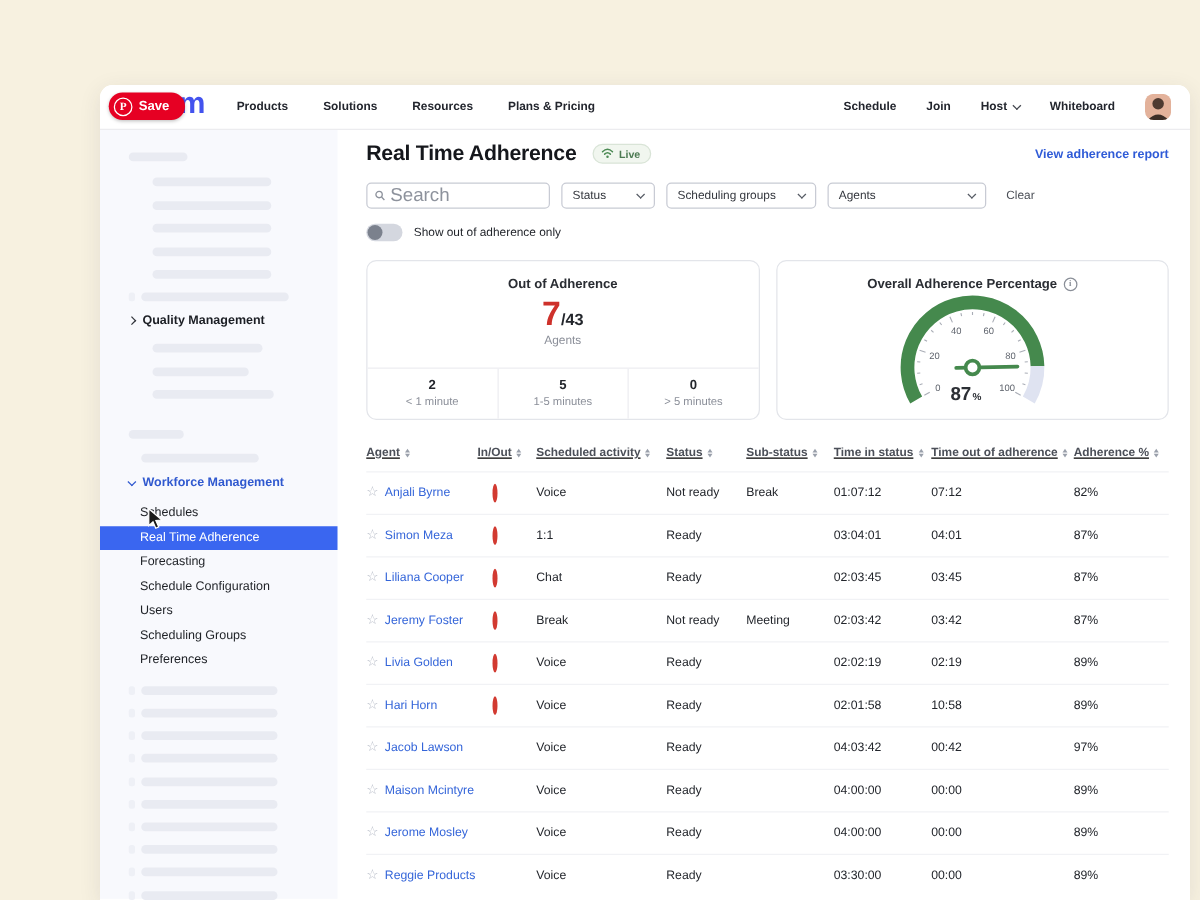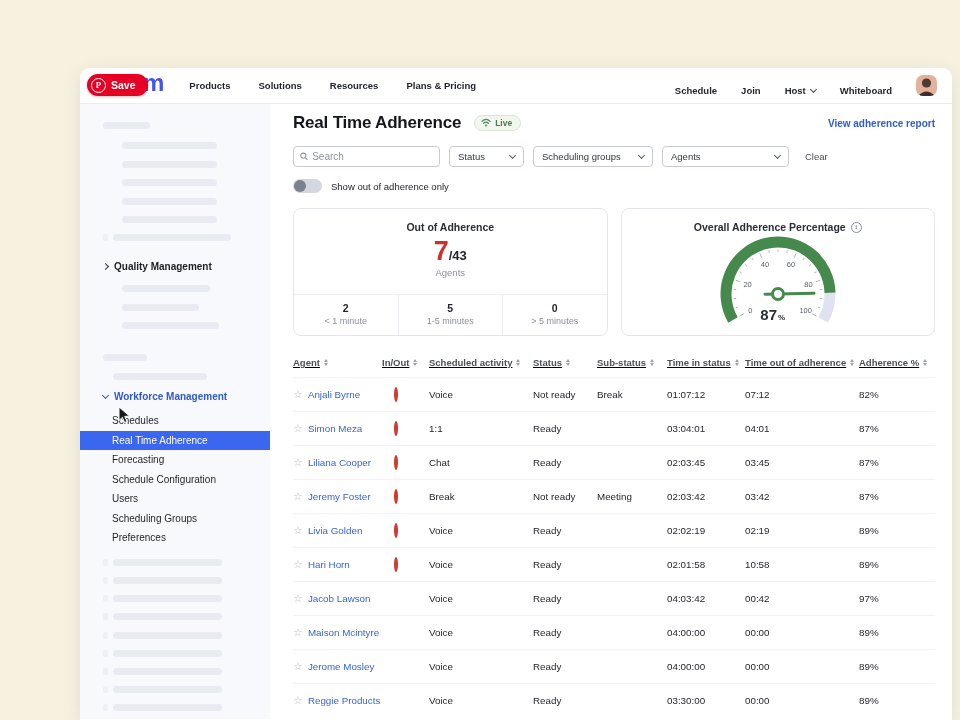--- a/index.html
+++ b/index.html
@@ -12,21 +12,21 @@
   .window {
     position:absolute; left:80px; top:68px; width:872px; height:652px;
     background:#fff; border-radius:10px 10px 0 0;
     box-shadow:0 4px 18px rgba(50,50,70,.10); overflow:hidden;
   }
   
   .navbar { height:36px; display:flex; align-items:center; border-bottom:1px solid #ececef; padding:0 15px 0 63px; background:#fff; }
   .logo { color:#4353ee; font-size:24px; font-weight:700; line-height:26px; margin:-6px 26px 0 0; letter-spacing:-1px; }
   .nav-left { display:flex; gap:28px; }
   .nav-item { font-size:9.5px; font-weight:700; color:#23262e; cursor:default; white-space:nowrap; display:flex; align-items:center; gap:5px; }
-  .nav-right { margin-left:auto; display:flex; gap:24px; align-items:flex-end; }
+  .nav-right { margin-left:auto; display:flex; gap:24px; align-items:center; }
   .cv { width:5px; height:5px; border-right:1.4px solid #43464e; border-bottom:1.4px solid #43464e; transform:rotate(45deg); margin-top:-3px; }
   .avatar { width:21px; height:21px; border-radius:7px; overflow:hidden; display:block; }
   
   .pin-save {
     position:absolute; left:7px; top:6px; height:22px; background:#e60023; border-radius:12px;
     display:flex; align-items:center; gap:5px; padding:0 12px 0 4px; box-shadow:0 1px 3px rgba(0,0,0,.25); z-index:5;
   }
   .pin-badge { width:15px; height:15px; border-radius:50%; border:1.6px solid #fff; color:#fff; font-size:9px; font-weight:700; display:flex; align-items:center; justify-content:center; font-family:"Liberation Serif",serif; }
   .pin-label { color:#fff; font-size:10.5px; font-weight:700; }
   
@@ -48,21 +48,21 @@
   .side-item { height:19.5px; display:flex; align-items:center; padding-left:32px; font-size:10px; font-weight:500; color:#1e2126; cursor:default; }
   .side-item.selected { background:#3a66f0; color:#fff; }
   
   .title-row { display:flex; align-items:center; }
   .page-title { font-size:17px; font-weight:700; color:#15171c; letter-spacing:-.2px; }
   .live-badge { margin-left:13px; display:flex; align-items:flex-start; gap:4px; background:#f1f6ef; border:1px solid #d9e4d7; border-radius:9px; padding:2px 8px 2px 6px; font-size:8.5px; font-weight:700; color:#4c7a52; }
   .report-link { margin-left:auto; font-size:10px; font-weight:700; color:#2f5bd7; cursor:pointer; }
   
   .filters { display:flex; align-items:center; gap:9px; margin-top:13px; }
   .search-box { width:147px; height:21px; border:1px solid #c8cbd4; border-radius:4px; display:flex; align-items:center; padding:0 6px; gap:4px; background:#fff; }
-  .search-box input { border:none; outline:none; width:100%; font-size:10px; color:#33363d; font-family:inherit; background:transparent; }
+  .search-box input { border:none; outline:none; width:100%; font-size:15px; color:#33363d; font-family:inherit; background:transparent; }
   .search-box input::placeholder { color:#8d929c; }
   .select { height:21px; border:1px solid #c8cbd4; border-radius:4px; display:flex; align-items:center; justify-content:space-between; padding:0 8px; font-size:9.5px; color:#33363d; background:#fff; cursor:pointer; }
   .sel-status{width:75px} .sel-groups{width:120px} .sel-agents{width:127px}
   .select .cv { border-color:#565b64; }
   .clear-btn { font-size:9.5px; color:#4b4f57; margin-left:7px; cursor:pointer; }
   .toggle-row { display:flex; align-items:center; gap:9px; margin-top:12px; }
   .toggle { width:29px; height:14px; border-radius:8px; background:#d4d7df; position:relative; cursor:pointer; }
   .knob { position:absolute; left:1px; top:1px; width:12px; height:12px; border-radius:50%; background:#7b818d; }
   .toggle-label { font-size:9.5px; font-weight:500; color:#22252b; }
   
@@ -144,21 +144,21 @@
       <div class="skel stub w47 ml23" style="margin-top:2px"></div>
       <div class="skel w95 ml42 mt13"></div>
       <div class="skel w95 ml42 mt11"></div>
       <div class="skel w95 ml42 mt11"></div>
       <div class="skel w95 ml42 mt11"></div>
       <div class="skel w95 ml42 mt11"></div>
       <div class="skel-row">
           <span class="skel-chip"></span>
           <span class="skel w118"></span>
         </div>
-      <div class="side-group" style="margin-top:20px">
+      <div class="side-group" style="margin-top:10px">
         <span class="cv-r"></span>
         <span>Quality Management</span>
       </div>
       <div class="skel w88 ml42" style="margin-top:13px"></div>
       <div class="skel w77 ml42 mt11"></div>
       <div class="skel w97 ml42 mt11"></div>
       <div class="skel stub w44 ml23" style="margin-top:25px"></div>
       <div class="skel w94 ml33" style="margin-top:12px"></div>
       <div class="side-group blue" style="margin-top:11px">
         <span class="cv-d"></span>

